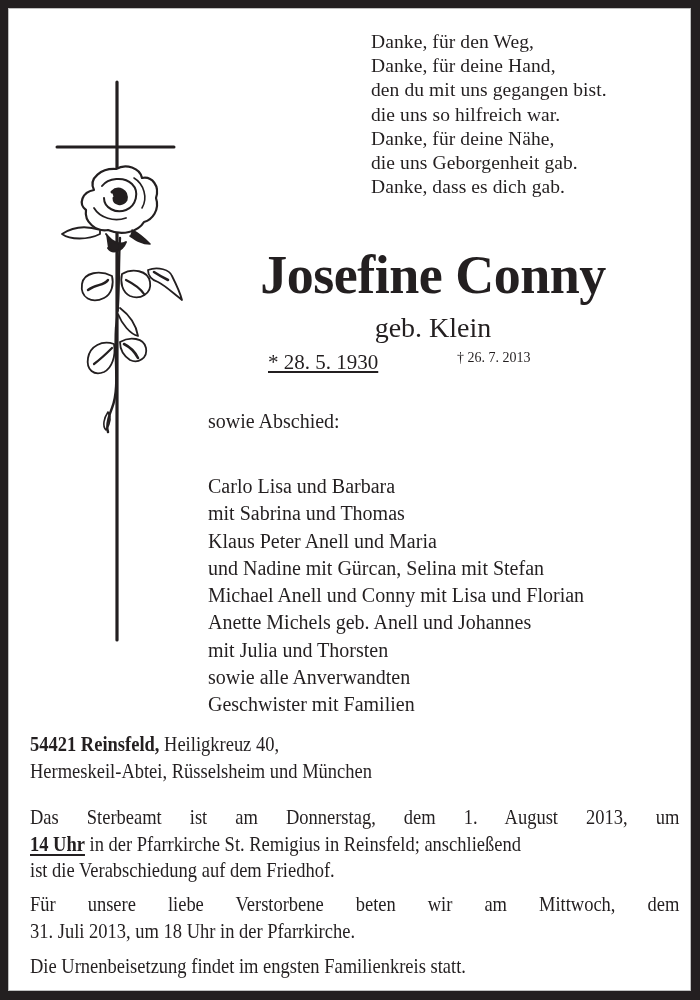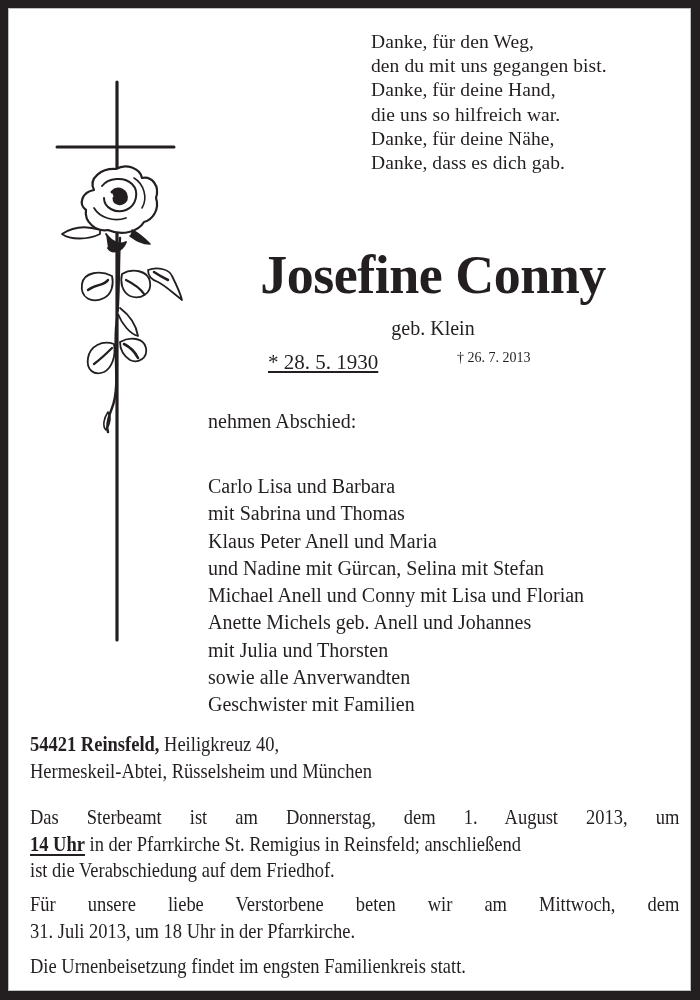--- a/index.html
+++ b/index.html
@@ -20,21 +20,21 @@
   
   .poem { position: absolute; left: 363px; top: 22px; }
   .poem-line { font-size: 19.5px; line-height: 24.2px; height: 24.2px; white-space: nowrap; letter-spacing: 0.1px; }
 
   
   .name {
     position: absolute; left: 160px; width: 530px; top: 234px;
     text-align: center; font-weight: bold; font-size: 54px; line-height: 66px;
     letter-spacing: -0.5px;
   }
-  .maiden { position: absolute; left: 160px; width: 530px; top: 307px; text-align: center; font-size: 20px; line-height: 26px; }
+  .maiden { position: absolute; left: 160px; width: 530px; top: 307px; text-align: center; font-size: 28px; line-height: 26px; }
   .born { left: 260px; top: 340px; font-size: 21px; line-height: 28px; text-decoration: underline; }
   .died { left: 449px; top: 336px; font-size: 14px; line-height: 28px; }
 
   
   .intro { position: absolute; left: 200px; top: 400px; }
   .intro-line { font-size: 20px; line-height: 27px; height: 27px; white-space: nowrap; }
   .mourners { position: absolute; left: 200px; top: 465px; }
   .mourner-line { font-size: 20px; line-height: 27.3px; height: 27.3px; white-space: nowrap; }
 
   
@@ -94,34 +94,35 @@
 
       <path d="M112 334 C122 328 136 330 138 340 C140 350 130 356 122 352 C116 348 112 342 112 334 Z" stroke-width="1.8" fill="#fff"></path>
       <path d="M116 336 C124 340 128 346 130 350" stroke-width="2.6"></path>
 
       <path d="M100 404 C96 410 94 418 98 422 C102 416 104 410 100 404 Z" stroke-width="1.6"></path>
     </g>
   </svg>
 
   <div class="poem">
     <div class="poem-line">Danke, für den Weg,</div>
+    <div class="poem-line">Danke, für deine Hand,</div>
     <div class="poem-line">den du mit uns gegangen bist.</div>
-    <div class="poem-line">Danke, für deine Hand,</div>
     <div class="poem-line">die uns so hilfreich war.</div>
     <div class="poem-line">Danke, für deine Nähe,</div>
+    <div class="poem-line">die uns Geborgenheit gab.</div>
     <div class="poem-line">Danke, dass es dich gab.</div>
   </div>
 
   <div class="name">Josefine Conny</div>
   <div class="maiden">geb. Klein</div>
   <div class="abs born">* 28. 5. 1930</div>
   <div class="abs died">† 26. 7. 2013</div>
 
   <div class="intro">
-    <div class="intro-line">nehmen Abschied:</div>
+    <div class="intro-line">sowie Abschied:</div>
   </div>
   <div class="mourners">
     <div class="mourner-line">Carlo Lisa und Barbara</div>
     <div class="mourner-line">mit Sabrina und Thomas</div>
     <div class="mourner-line">Klaus Peter Anell und Maria</div>
     <div class="mourner-line">und Nadine mit Gürcan, Selina mit Stefan</div>
     <div class="mourner-line">Michael Anell und Conny mit Lisa und Florian</div>
     <div class="mourner-line">Anette Michels geb. Anell und Johannes</div>
     <div class="mourner-line">mit Julia und Thorsten</div>
     <div class="mourner-line">sowie alle Anverwandten</div>

